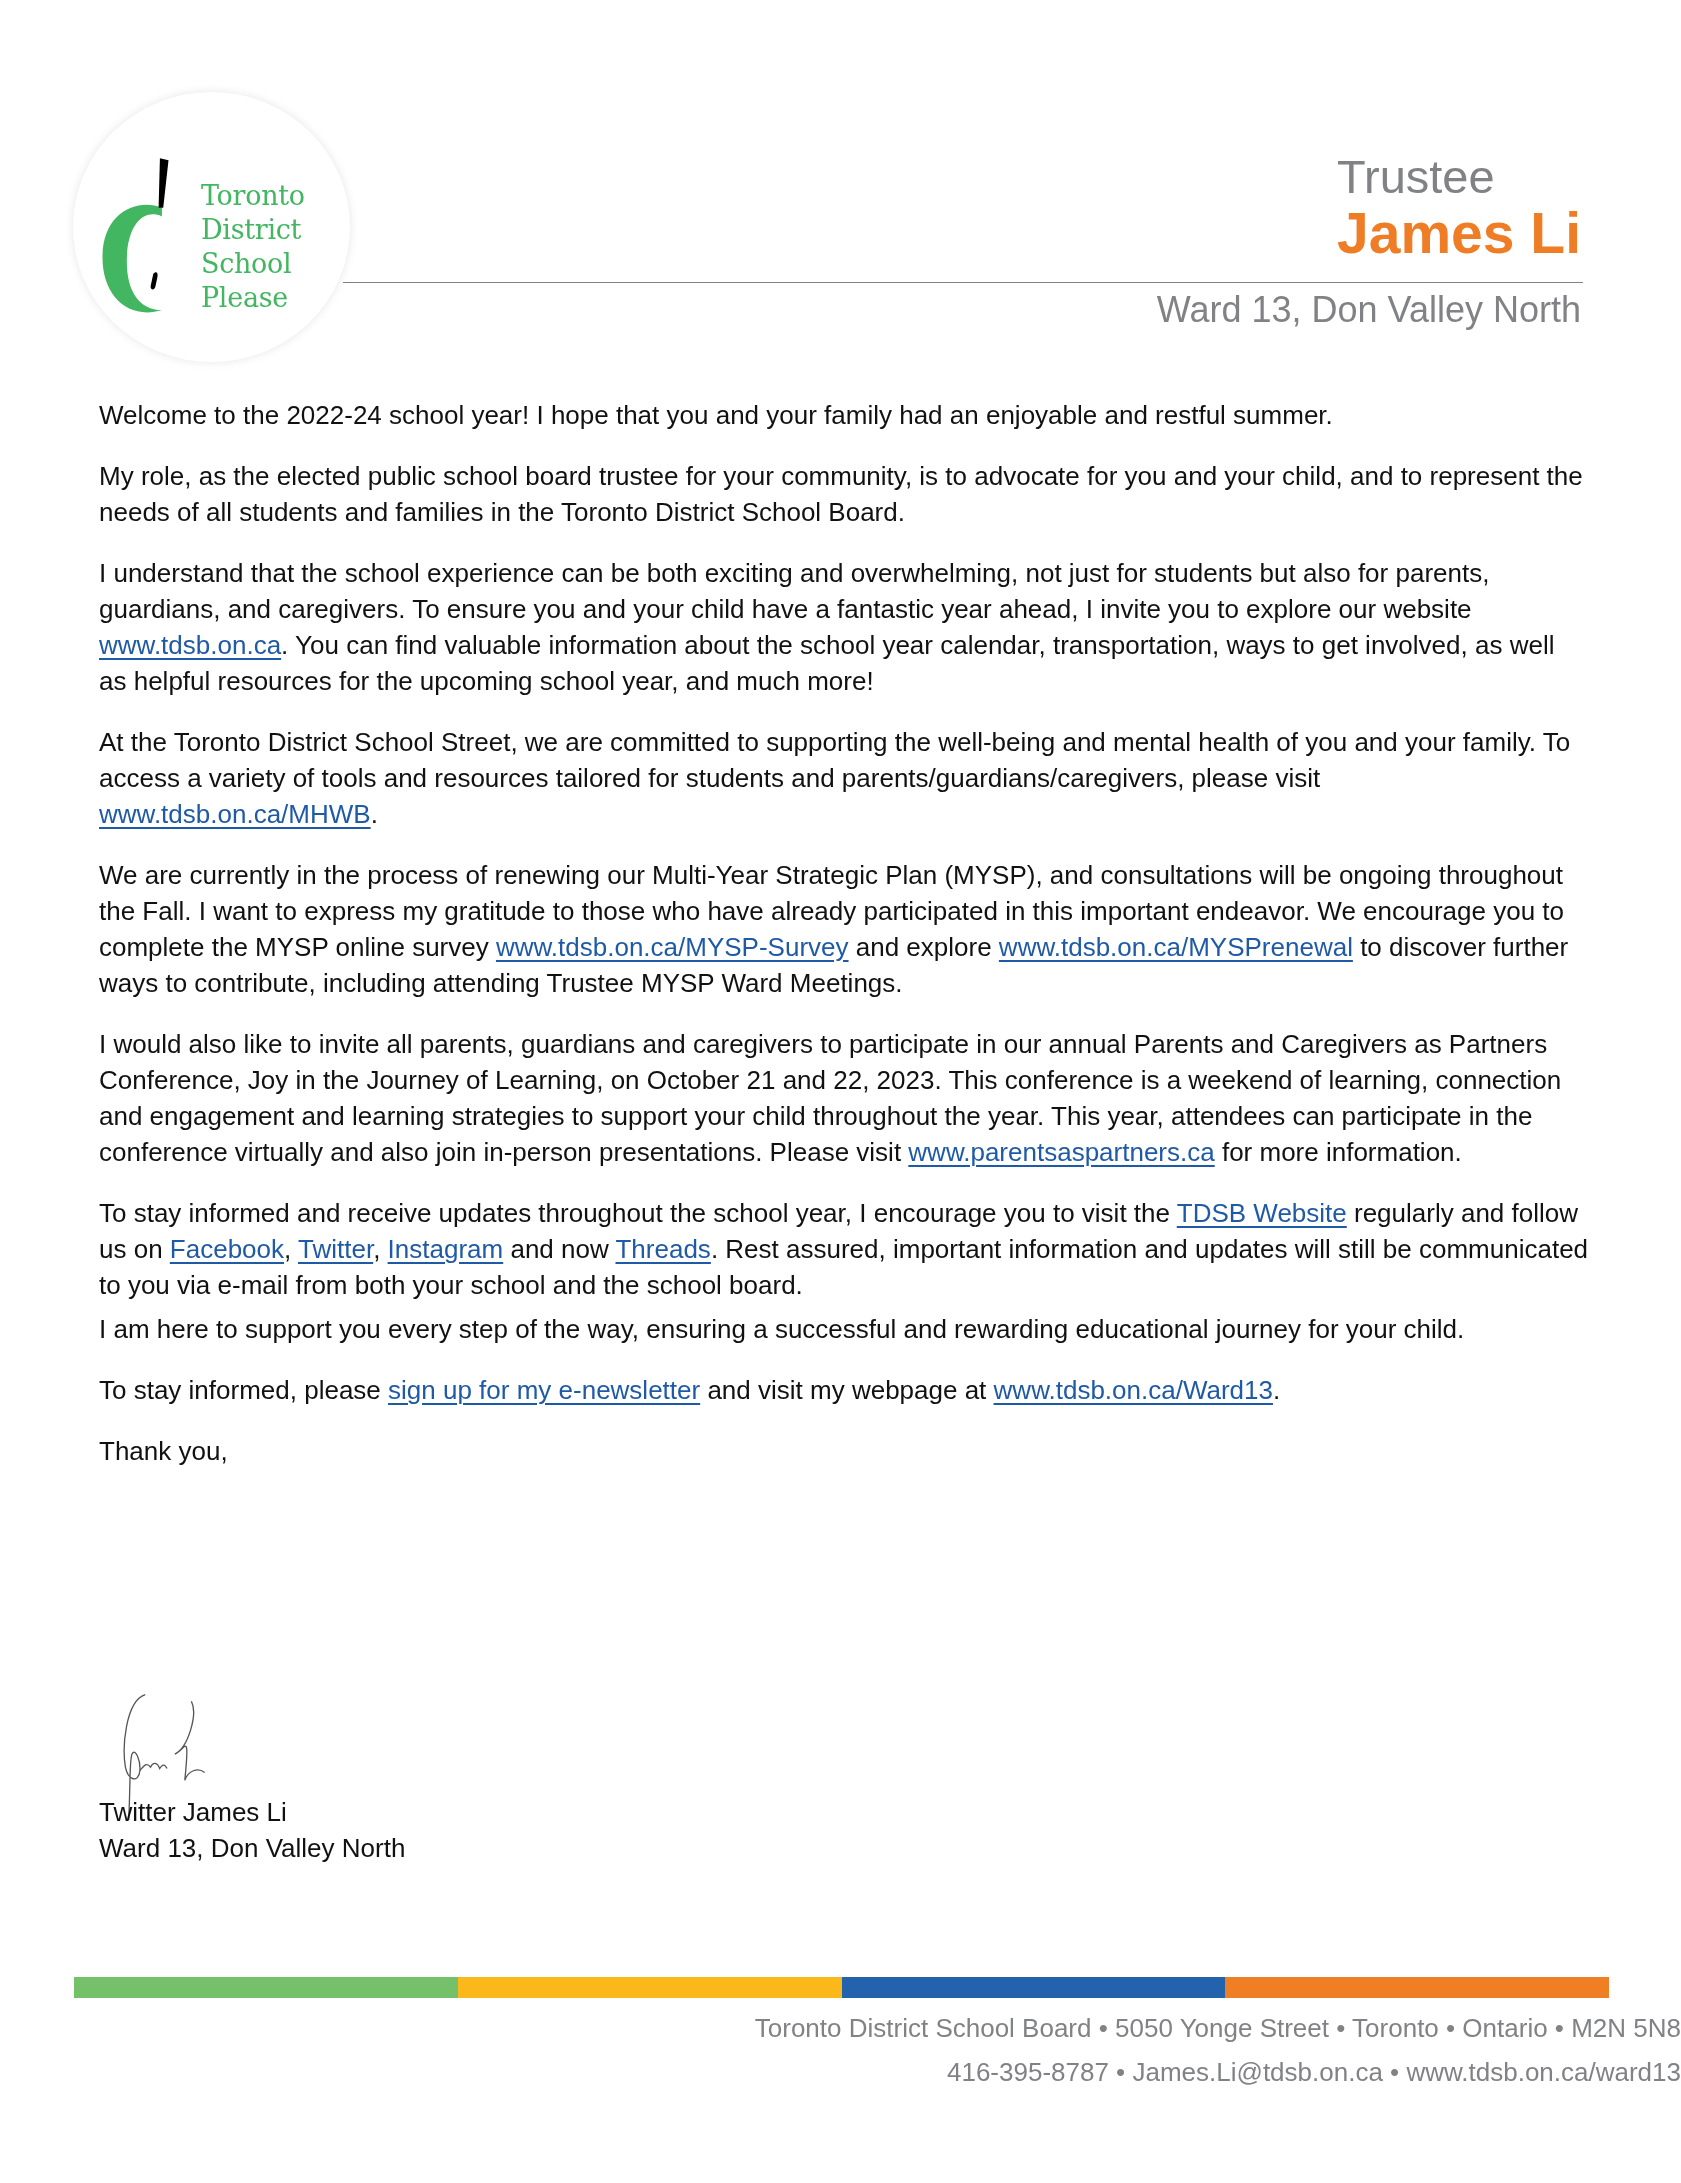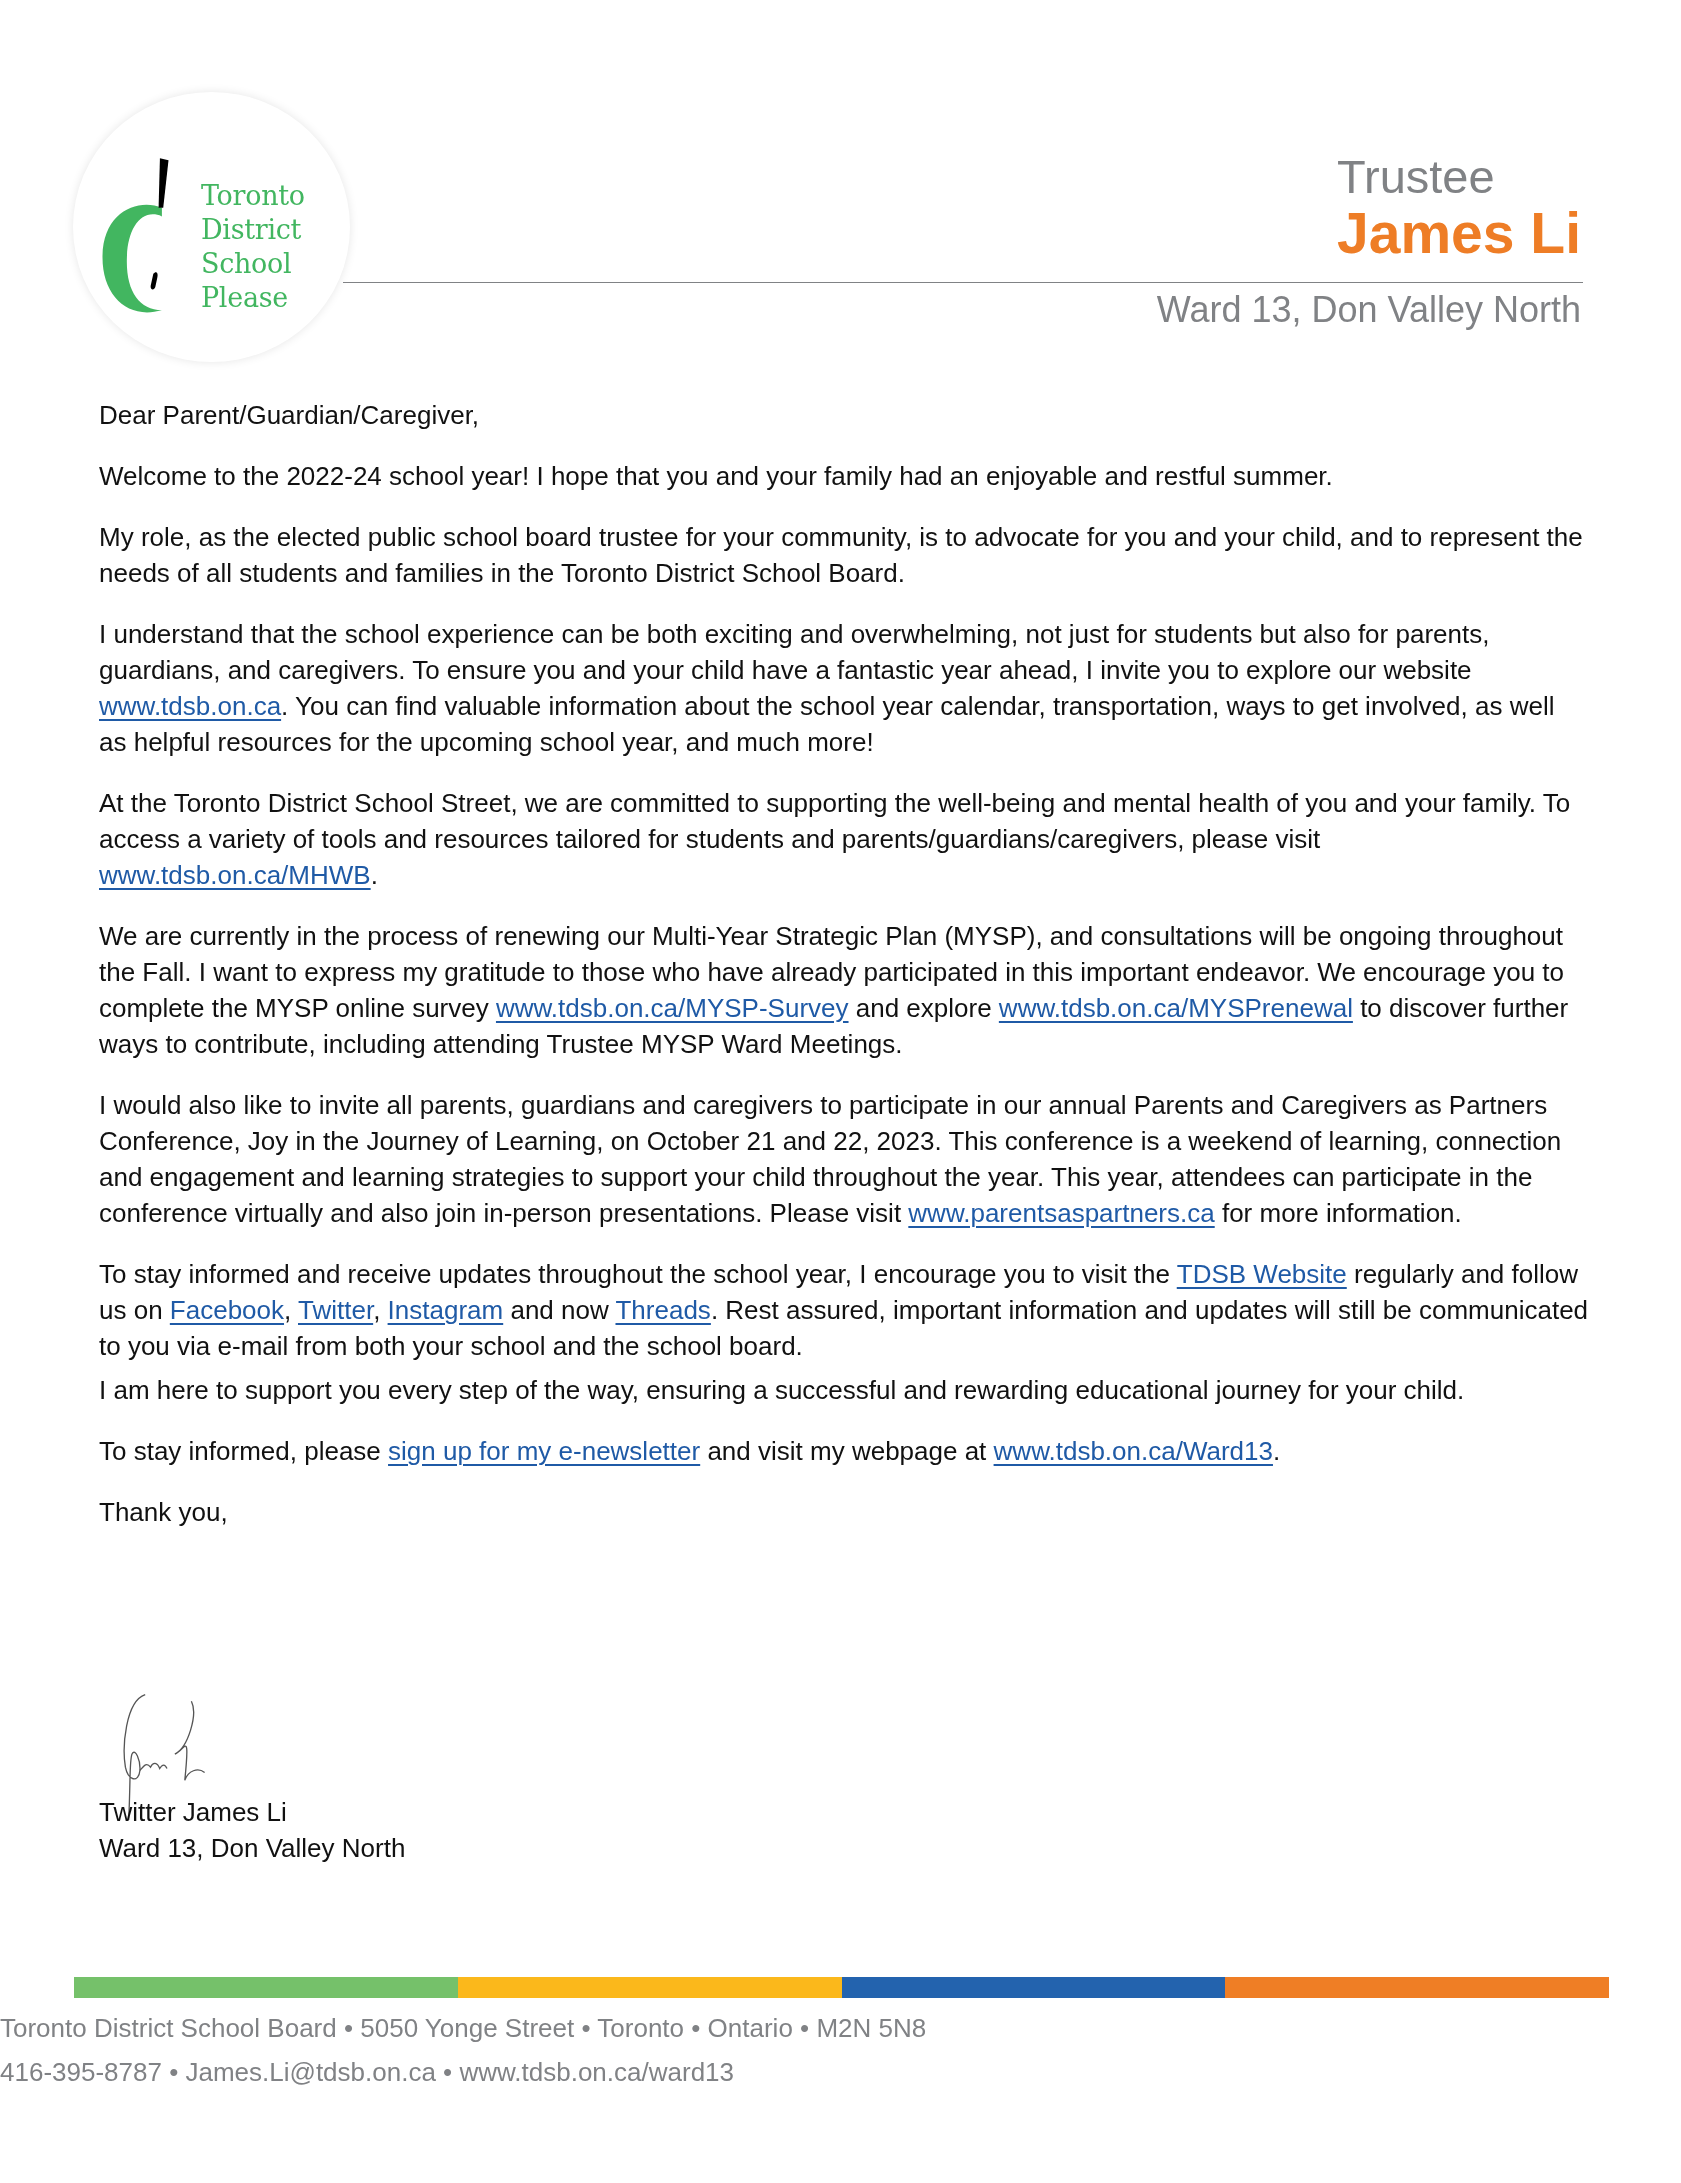--- a/index.html
+++ b/index.html
@@ -36,21 +36,21 @@
   .letter p.tight { margin-bottom: 8px; }
   .letter a { color: #1f5aa6; text-decoration: underline; text-decoration-thickness: 2px; text-underline-offset: 4px; }
   .signature-svg { position: absolute; left: 99px; top: 1688px; width: 132px; height: 132px; }
   .sign-block {
     position: absolute; left: 99px; top: 1794px;
     font-size: 26px; line-height: 36px;
   }
   .color-bar { position: absolute; left: 74px; top: 1977px; width: 1535px; height: 21px; display: flex; }
   .color-bar div { flex: 1; }
   .footer {
-    position: absolute; left: 0; width: 1681px; text-align: left;
+    position: absolute; left: 0; width: 1681px; text-align: right;
     font-size: 26px; color: #808285;
   }
   .footer.l1 { top: 2005px; line-height: 46px; }
   .footer.l2 { top: 2049px; line-height: 46px; }
 </style>
 </head>
 <body>
 
 <div class="logo-circle"></div>
 <svg class="logo-svg" viewBox="0 0 110 300">
@@ -66,21 +66,20 @@
 </div>
 
 <div class="header-right">
   <div class="hdr-trustee">Trustee</div>
   <div class="hdr-name">James Li</div>
 </div>
 <div class="hdr-line"></div>
 <div class="hdr-ward">Ward 13, Don Valley North</div>
 
 <div class="letter">
-  <p>Dear Parent/Guardian/Caregiver,</p>
   <p>Welcome to the 2022-24 school year! I hope that you and your family had an enjoyable and restful summer.</p>
   <p>My role, as the elected public school board trustee for your community, is to advocate for you and your child, and to represent the needs of all students and families in the Toronto District School Board.</p>
   <p><span>I understand that the school experience can be both exciting and overwhelming, not just for students but also for parents, guardians, and caregivers. To ensure you and your child have a fantastic year ahead, I invite you to explore our website </span><a>www.tdsb.on.ca</a><span>. You can find valuable information about the school year calendar, transportation, ways to get involved, as well as helpful resources for the upcoming school year, and much more!</span></p>
   <p><span>At the Toronto District School Street, we are committed to supporting the well-being and mental health of you and your family. To access a variety of tools and resources tailored for students and parents/guardians/caregivers, please visit </span><a>www.tdsb.on.ca/MHWB</a><span>.</span></p>
   <p><span>We are currently in the process of renewing our Multi-Year Strategic Plan (MYSP), and consultations will be ongoing throughout the Fall. I want to express my gratitude to those who have already participated in this important endeavor. We encourage you to complete the MYSP online survey </span><a>www.tdsb.on.ca/MYSP-Survey</a><span> and explore </span><a>www.tdsb.on.ca/MYSPrenewal</a><span> to discover further ways to contribute, including attending Trustee MYSP Ward Meetings.</span></p>
   <p><span>I would also like to invite all parents, guardians and caregivers to participate in our annual Parents and Caregivers as Partners Conference, Joy in the Journey of Learning, on October 21 and 22, 2023. This conference is a weekend of learning, connection and engagement and learning strategies to support your child throughout the year. This year, attendees can participate in the conference virtually and also join in-person presentations. Please visit </span><a>www.parentsaspartners.ca</a><span> for more information.</span></p>
   <p class="tight"><span>To stay informed and receive updates throughout the school year, I encourage you to visit the </span><a>TDSB Website</a><span> regularly and follow us on </span><a>Facebook</a><span>, </span><a>Twitter</a><span>, </span><a>Instagram</a><span> and now </span><a>Threads</a><span>. Rest assured, important information and updates will still be communicated to you via e-mail from both your school and the school board.</span></p>
   <p>I am here to support you every step of the way, ensuring a successful and rewarding educational journey for your child.</p>
   <p><span>To stay informed, please </span><a>sign up for my e-newsletter</a><span> and visit my webpage at </span><a>www.tdsb.on.ca/Ward13</a><span>.</span></p>
   <p>Thank you,</p>

